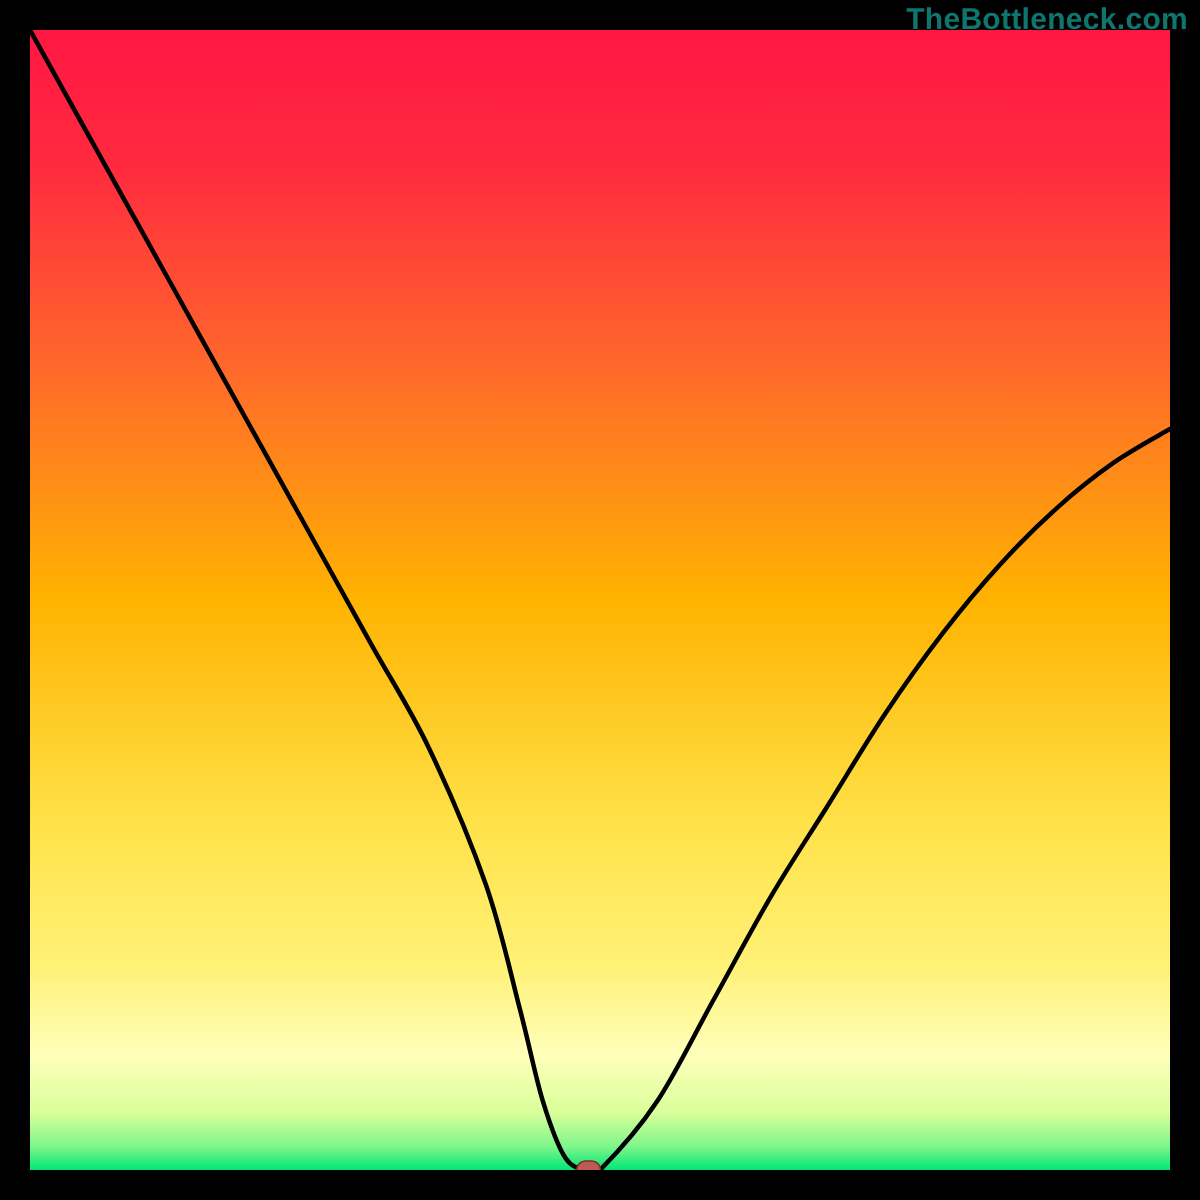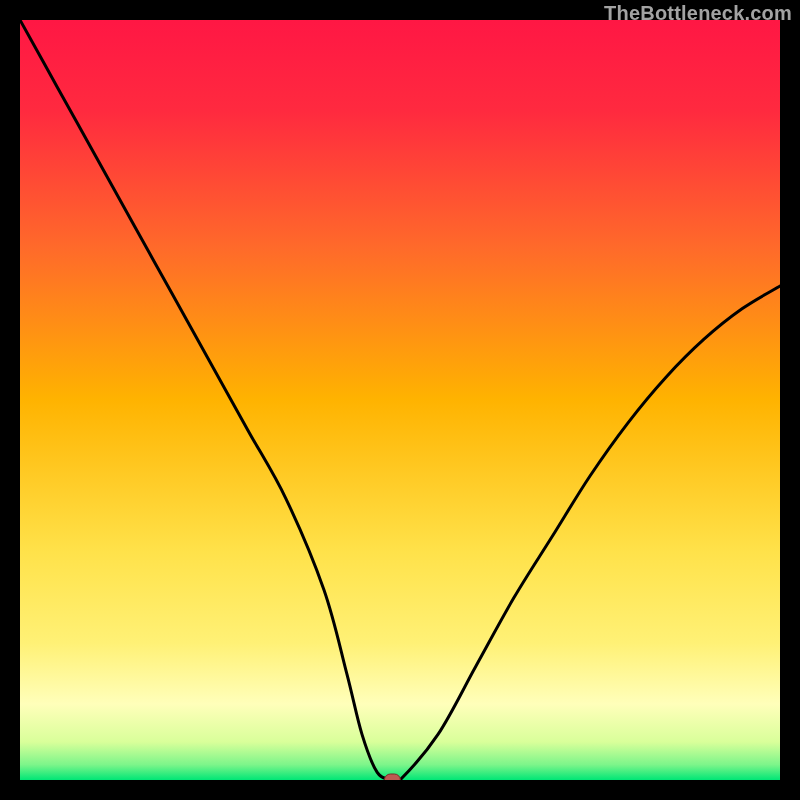--- a/index.html
+++ b/index.html
@@ -23,21 +23,21 @@
     width: 760px;
     height: 760px;
   }
   .watermark {
     position: absolute;
     top: 2px;
     right: 8px;
     font-family: Arial, Helvetica, sans-serif;
     font-size: 20px;
     font-weight: 600;
-    color: #a3a3a3;
+    color: #0f766e;
     letter-spacing: 0.2px;
   }
 </style>
 </head>
 <body>
 <div class="frame">
 
   <div class="watermark">TheBottleneck.com</div>
 
   <svg class="plot" viewBox="0 0 760 760" preserveAspectRatio="none">

